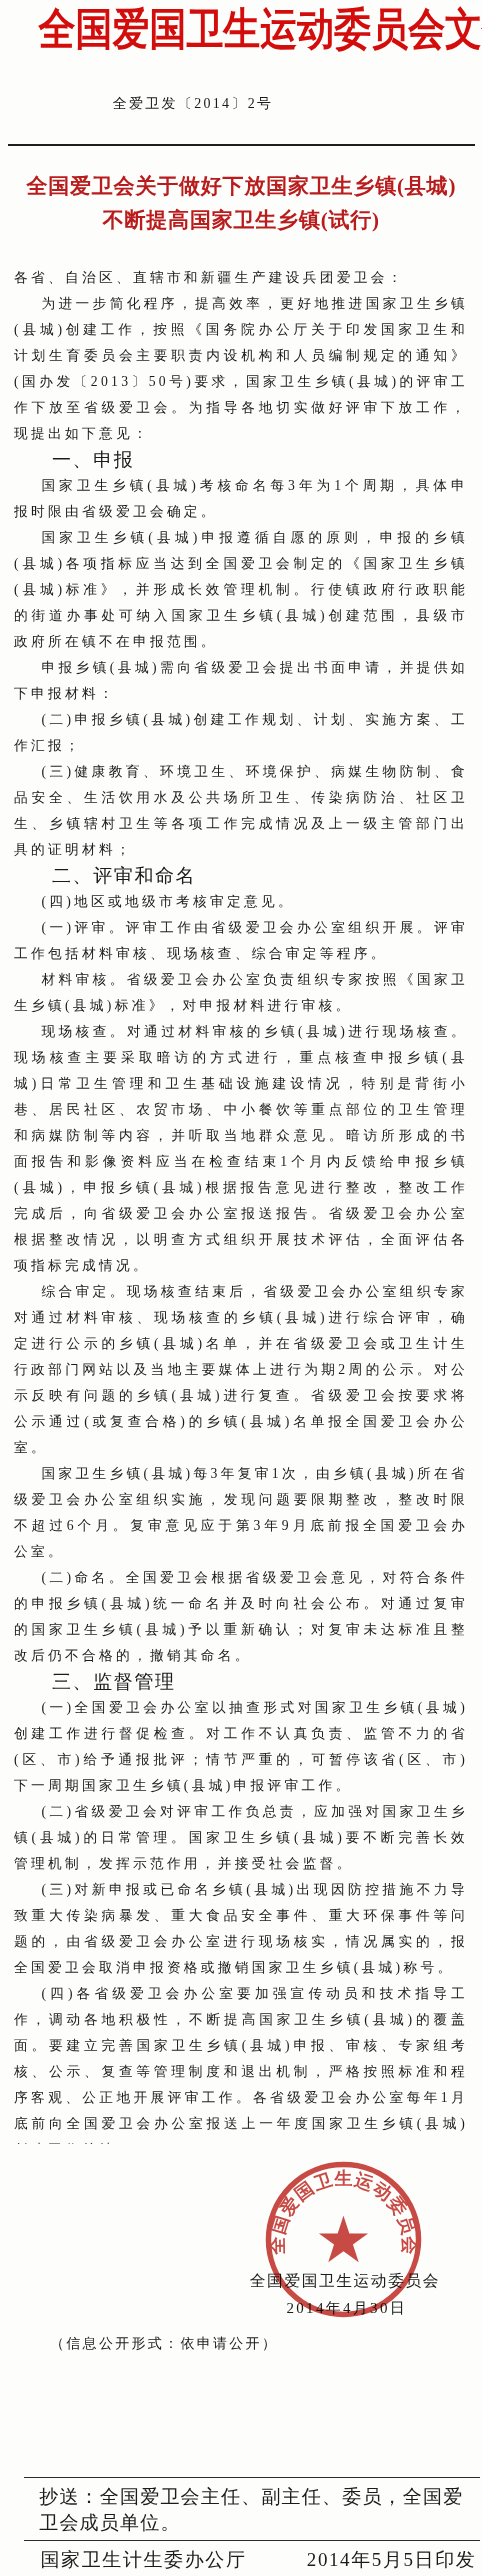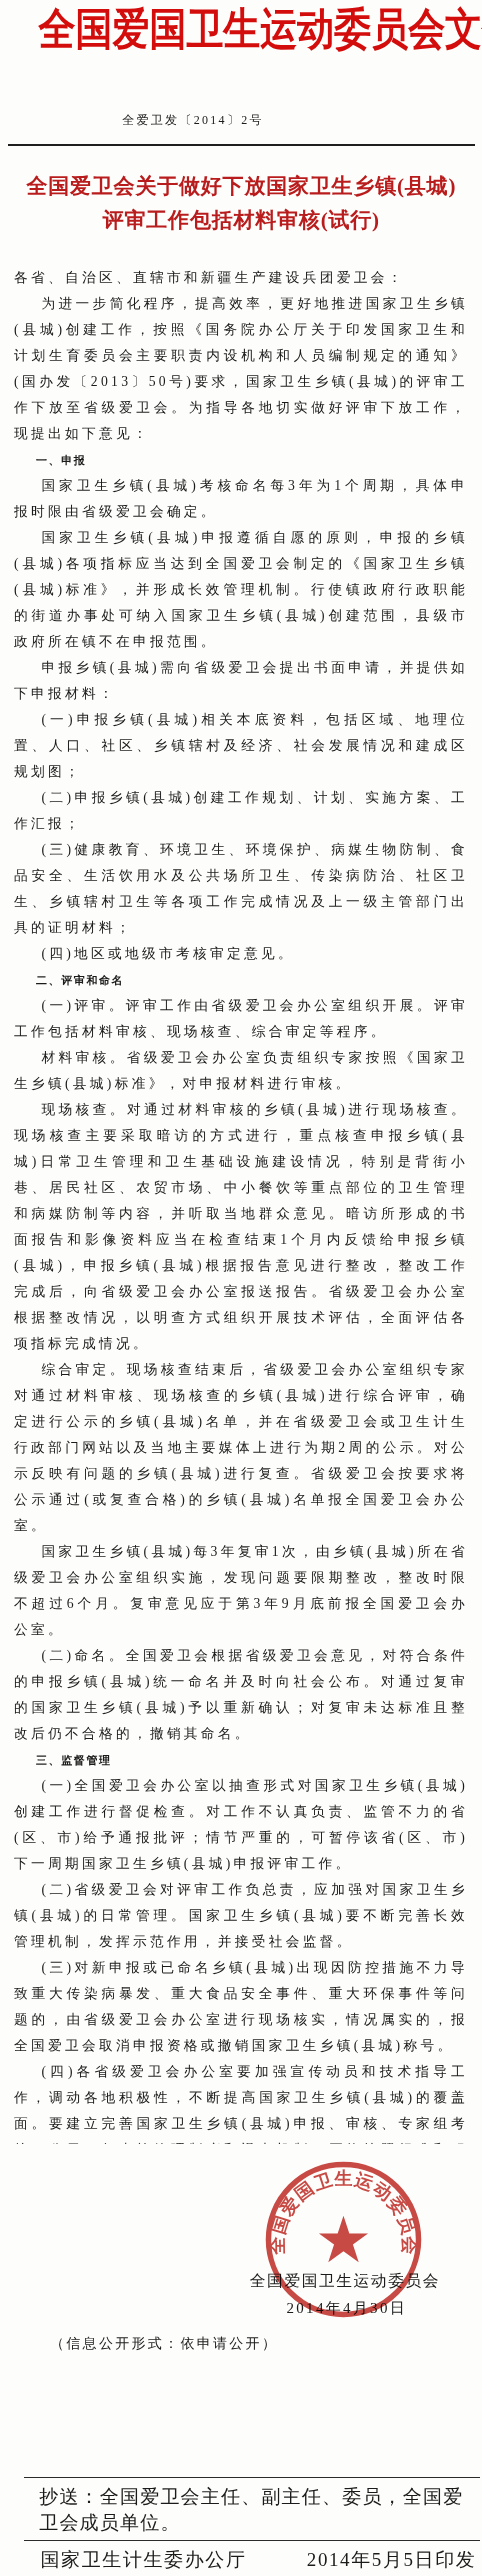--- a/index.html
+++ b/index.html
@@ -21,23 +21,23 @@
     line-height: 55px;
     font-weight: bold;
     color: #d30c0c;
     white-space: nowrap;
     transform: scaleX(0.84);
     transform-origin: center;
     font-family: "Liberation Serif", "DejaVu Serif", serif;
   }
   .doc-number {
     position: absolute;
-    top: 112px; left: 0; width: 386px;
+    top: 95px; left: 0; width: 386px;
     text-align: center;
-    font-size: 12px;
+    font-size: 14px;
     letter-spacing: 2.3px;
   }
   .red-rule {
     position: absolute;
     top: 144px; left: 7.8px; width: 467px;
     border-top: 2px solid #1e1e1e;
   }
   .doc-title {
     position: absolute;
     top: 169px; left: 6.3px; width: 470px;
@@ -55,24 +55,24 @@
     overflow: hidden;
     font-size: 13.7px;
     line-height: 26px;
     text-align: justify;
     text-justify: inter-character;
     letter-spacing: 3.3px;
   }
   .para { margin: 0; text-indent: 2em; }
   .para.salutation { text-indent: 0; }
   .para.h {
-    font-weight: bold;
+    font-weight: normal;
     letter-spacing: 1.6px;
     font-family: "Liberation Sans", "DejaVu Sans", sans-serif;
-    font-size: 11px;
+    font-size: 19px;
   }
   .signature-org {
     position: absolute;
     top: 2271px; right: 42px;
     font-size: 15.7px;
     letter-spacing: 1.6px;
   }
   .signature-date {
     position: absolute;
     top: 2299px; right: 75px;
@@ -118,35 +118,34 @@
 <div class="page">
 
   <div class="header-title">全国爱国卫生运动委员会文件</div>
 
   <div class="doc-number">全爱卫发〔2014〕2号</div>
 
   <div class="red-rule"></div>
 
   <div class="doc-title">
     <div>全国爱卫会关于做好下放国家卫生乡镇(县城)</div>
-    <div>评审工作包括材料审核(试行)</div>
+    <div>不断提高国家卫生乡镇(试行)</div>
   </div>
 
   <div class="body-text">
       <p class="para salutation">各省、自治区、直辖市和新疆生产建设兵团爱卫会：</p>
       <p class="para p">为进一步简化程序，提高效率，更好地推进国家卫生乡镇(县城)创建工作，按照《国务院办公厅关于印发国家卫生和计划生育委员会主要职责内设机构和人员编制规定的通知》(国办发〔2013〕50号)要求，国家卫生乡镇(县城)的评审工作下放至省级爱卫会。为指导各地切实做好评审下放工作，现提出如下意见：</p>
       <p class="para h">一、申报</p>
       <p class="para p">国家卫生乡镇(县城)考核命名每3年为1个周期，具体申报时限由省级爱卫会确定。</p>
       <p class="para p">国家卫生乡镇(县城)申报遵循自愿的原则，申报的乡镇(县城)各项指标应当达到全国爱卫会制定的《国家卫生乡镇(县城)标准》，并形成长效管理机制。行使镇政府行政职能的街道办事处可纳入国家卫生乡镇(县城)创建范围，县级市政府所在镇不在申报范围。</p>
       <p class="para p">申报乡镇(县城)需向省级爱卫会提出书面申请，并提供如下申报材料：</p>
-      <p class="para p">(一)申报乡镇(县城)相关本底资料，包括区域、地理位置、人口、社区、乡镇辖村及经济、社会发展情况和建成区规划图；</p>
       <p class="para p">(二)申报乡镇(县城)创建工作规划、计划、实施方案、工作汇报；</p>
       <p class="para p">(三)健康教育、环境卫生、环境保护、病媒生物防制、食品安全、生活饮用水及公共场所卫生、传染病防治、社区卫生、乡镇辖村卫生等各项工作完成情况及上一级主管部门出具的证明材料；</p>
+      <p class="para h">二、评审和命名</p>
       <p class="para p">(四)地区或地级市考核审定意见。</p>
-      <p class="para h">二、评审和命名</p>
       <p class="para p">(一)评审。评审工作由省级爱卫会办公室组织开展。评审工作包括材料审核、现场核查、综合审定等程序。</p>
       <p class="para p">材料审核。省级爱卫会办公室负责组织专家按照《国家卫生乡镇(县城)标准》，对申报材料进行审核。</p>
       <p class="para p">现场核查。对通过材料审核的乡镇(县城)进行现场核查。现场核查主要采取暗访的方式进行，重点核查申报乡镇(县城)日常卫生管理和卫生基础设施建设情况，特别是背街小巷、居民社区、农贸市场、中小餐饮等重点部位的卫生管理和病媒防制等内容，并听取当地群众意见。暗访所形成的书面报告和影像资料应当在检查结束1个月内反馈给申报乡镇(县城)，申报乡镇(县城)根据报告意见进行整改，整改工作完成后，向省级爱卫会办公室报送报告。省级爱卫会办公室根据整改情况，以明查方式组织开展技术评估，全面评估各项指标完成情况。</p>
       <p class="para p">综合审定。现场核查结束后，省级爱卫会办公室组织专家对通过材料审核、现场核查的乡镇(县城)进行综合评审，确定进行公示的乡镇(县城)名单，并在省级爱卫会或卫生计生行政部门网站以及当地主要媒体上进行为期2周的公示。对公示反映有问题的乡镇(县城)进行复查。省级爱卫会按要求将公示通过(或复查合格)的乡镇(县城)名单报全国爱卫会办公室。</p>
       <p class="para p">国家卫生乡镇(县城)每3年复审1次，由乡镇(县城)所在省级爱卫会办公室组织实施，发现问题要限期整改，整改时限不超过6个月。复审意见应于第3年9月底前报全国爱卫会办公室。</p>
       <p class="para p">(二)命名。全国爱卫会根据省级爱卫会意见，对符合条件的申报乡镇(县城)统一命名并及时向社会公布。对通过复审的国家卫生乡镇(县城)予以重新确认；对复审未达标准且整改后仍不合格的，撤销其命名。</p>
       <p class="para h">三、监督管理</p>
       <p class="para p">(一)全国爱卫会办公室以抽查形式对国家卫生乡镇(县城)创建工作进行督促检查。对工作不认真负责、监管不力的省(区、市)给予通报批评；情节严重的，可暂停该省(区、市)下一周期国家卫生乡镇(县城)申报评审工作。</p>
       <p class="para p">(二)省级爱卫会对评审工作负总责，应加强对国家卫生乡镇(县城)的日常管理。国家卫生乡镇(县城)要不断完善长效管理机制，发挥示范作用，并接受社会监督。</p>
       <p class="para p">(三)对新申报或已命名乡镇(县城)出现因防控措施不力导致重大传染病暴发、重大食品安全事件、重大环保事件等问题的，由省级爱卫会办公室进行现场核实，情况属实的，报全国爱卫会取消申报资格或撤销国家卫生乡镇(县城)称号。</p>

